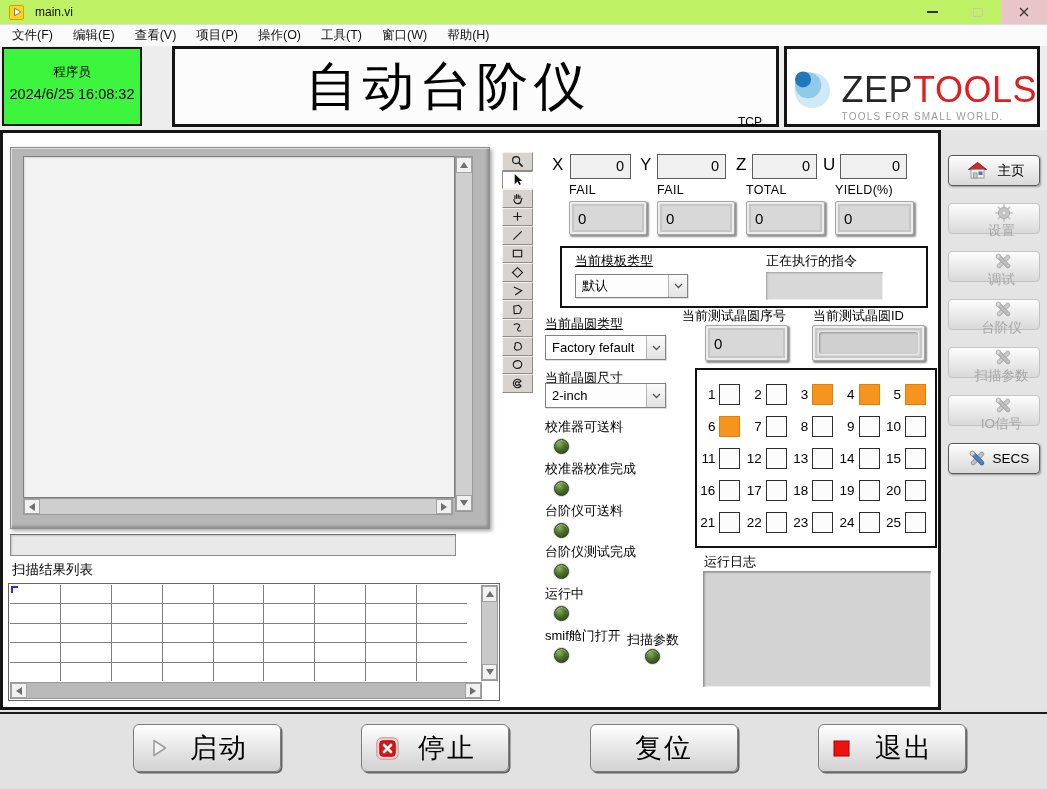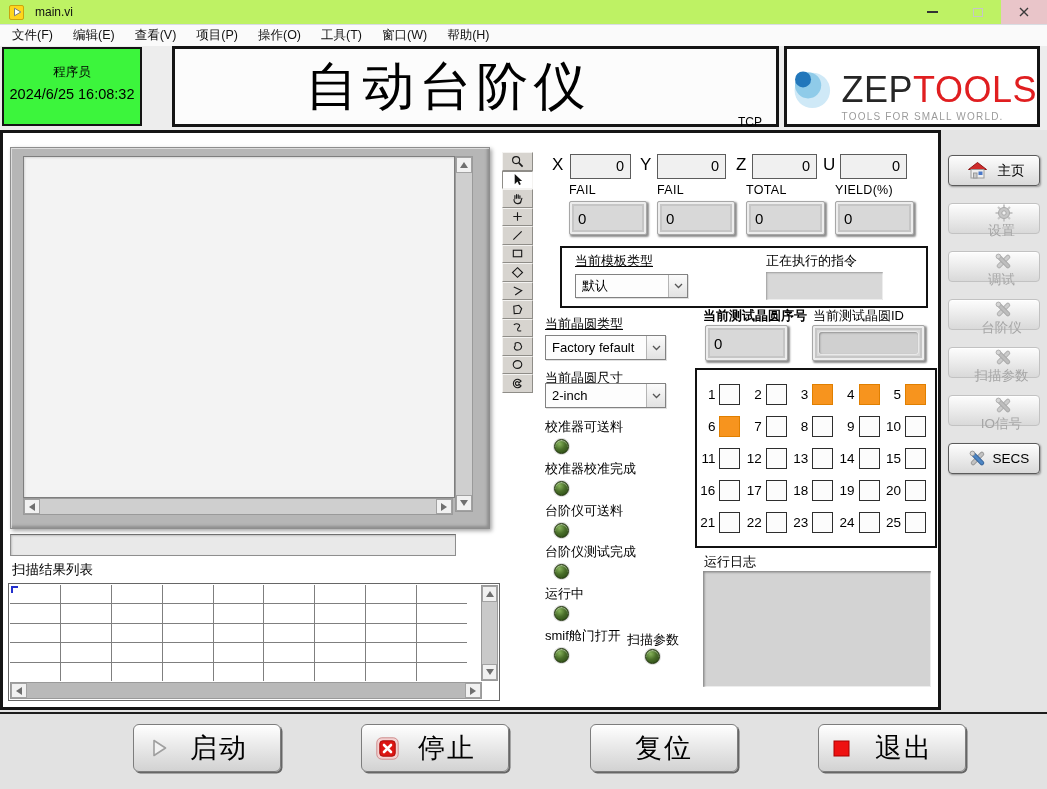--- a/index.html
+++ b/index.html
@@ -387,21 +387,21 @@
     </div>
     <div class="small-label u-line" style="left:542px;top:236px;">当前晶圆尺寸</div>
     <div class="lv-dd" style="left:542px;top:250px;width:121px;height:25px;">
       <div class="dd-text">2-inch</div>
       <div class="dd-arrow">
           <svg width="9" height="6" viewBox="0 0 9 6">
             <polyline points="1,1 4.5,4.5 8,1" fill="none" stroke="#555" stroke-width="1.3"></polyline>
           </svg>
         </div>
     </div>
-    <div class="small-label" style="left:700px;top:174px;font-weight:bold;">当前测试晶圆序号</div>
+    <div class="small-label" style="left:679px;top:174px;">当前测试晶圆序号</div>
     <div class="lv-raised" style="left:702px;top:192px;width:83px;height:36px;">0</div>
     <div class="small-label" style="left:810px;top:174px;">当前测试晶圆ID</div>
     <div class="lv-raised" style="left:809px;top:192px;width:113px;height:36px;padding-left:0;">
       <div class="id-inner"></div>
     </div>
 
     <div class="led-list">
         <div class="led-item">
           <div class="led-label">校准器可送料</div>
           <div class="led"></div>

